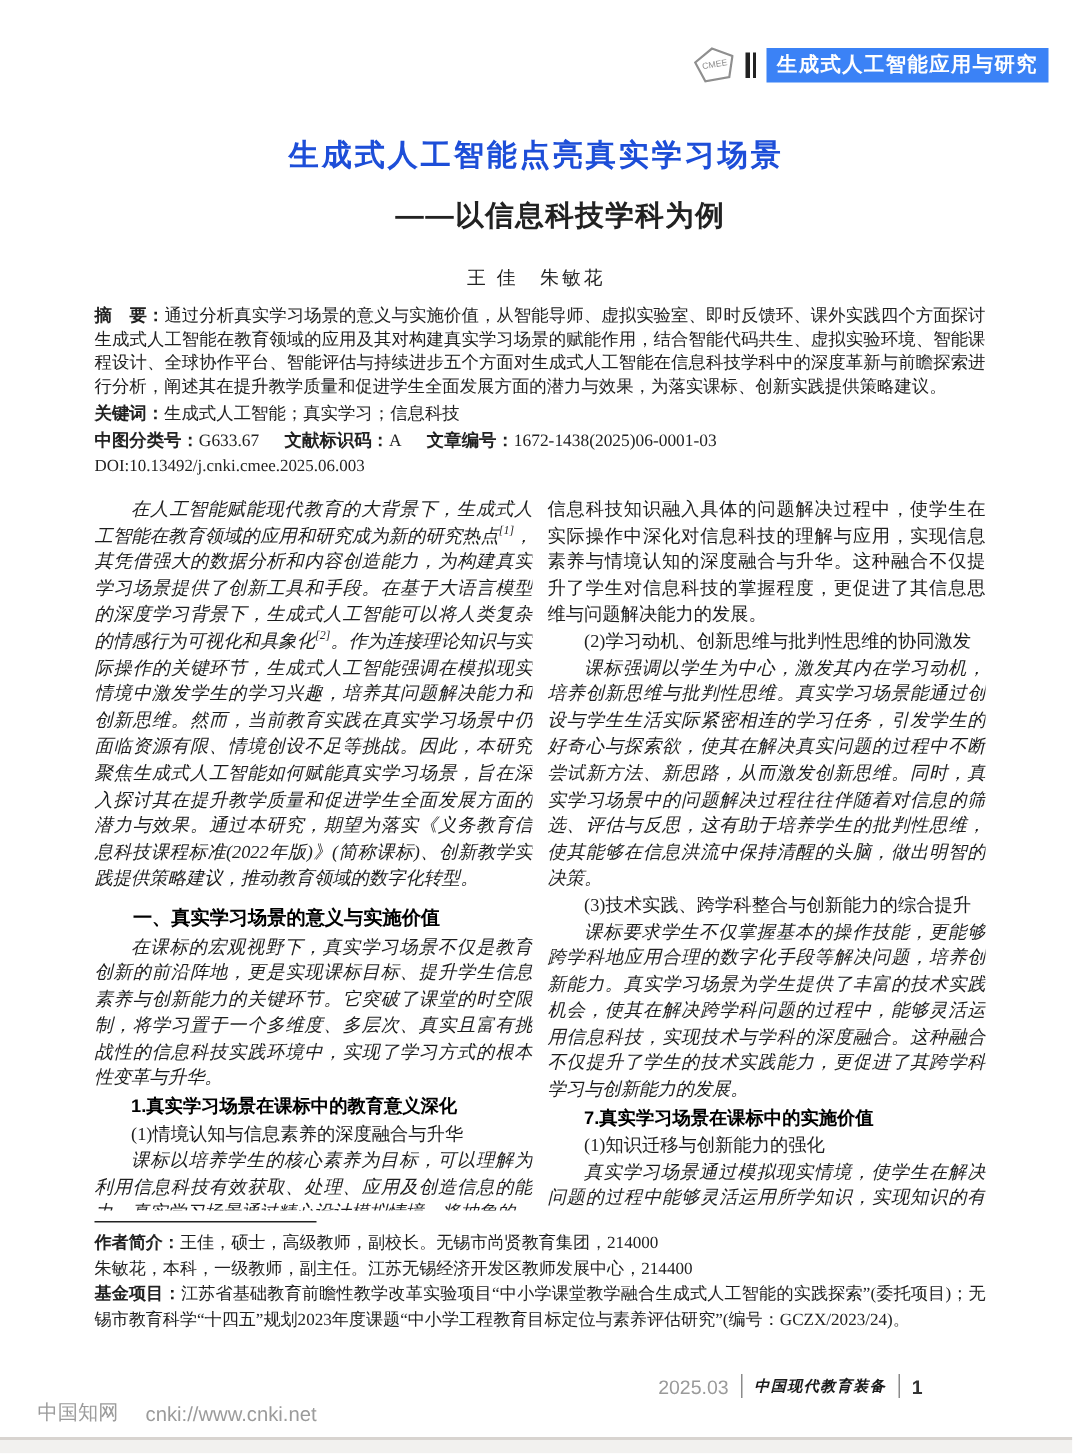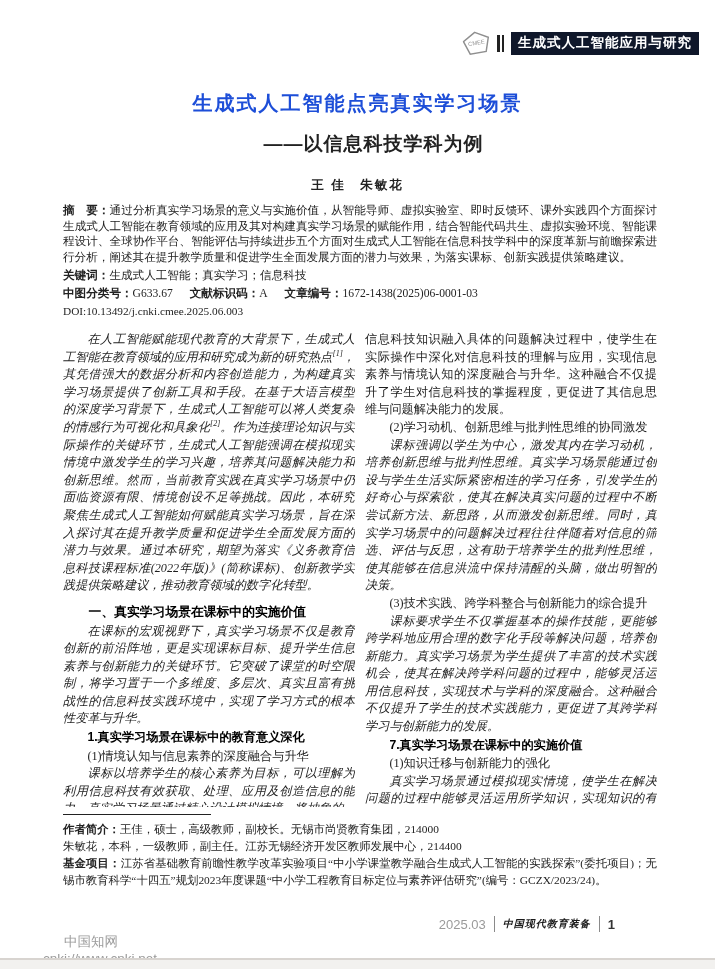--- a/index.html
+++ b/index.html
@@ -4,33 +4,33 @@
 <style>
   html,body{margin:0;padding:0;background:#fff;}
   .page{position:relative;width:715px;height:969px;background:#ffffff;overflow:hidden;
         font-family:"Liberation Serif","DejaVu Serif",serif;color:#1c1c1c;}
 
   
   .jheader{position:absolute;top:31px;right:16px;display:flex;align-items:center;}
   .jlogo{width:27px;height:24px;margin-right:7px;transform:rotate(-10deg);}
   .dbar{display:flex;margin-right:5px;}
   .dbar span{display:block;width:2.5px;height:17px;background:#222;margin-right:2px;}
-  .jbadge{background:#0f172a;color:#fff;font-family:"Liberation Sans","DejaVu Sans",sans-serif;
+  .jbadge{background:#3b82f6;color:#fff;font-family:"Liberation Sans","DejaVu Sans",sans-serif;
           font-weight:bold;font-size:13.5px;letter-spacing:1px;padding:2px 7px 3px;}
 
   
   .title{position:absolute;top:90px;left:0;width:715px;text-align:center;
          font-family:"Liberation Sans","DejaVu Sans",sans-serif;font-weight:bold;
          font-size:20px;letter-spacing:2px;color:#1d4ed8;}
   .subtitle{position:absolute;top:131px;left:16px;width:715px;text-align:center;
             font-family:"Liberation Sans","DejaVu Sans",sans-serif;font-weight:600;
             font-size:19px;letter-spacing:1px;color:#222;}
   .authors{position:absolute;top:177px;left:0;width:715px;text-align:center;
            font-family:"Liberation Sans","DejaVu Sans",sans-serif;
-           font-size:12.5px;letter-spacing:2px;color:#222;font-weight:bold;}
+           font-size:12.5px;letter-spacing:2px;color:#222;}
 
   
   .meta{position:absolute;top:203px;left:63px;width:594px;font-size:11.6px;line-height:15.6px;
         text-align:justify;color:#222;}
   .meta b{font-family:Liberation Serif, serif;font-weight:bold;}
   .meta-line{margin-top:2.5px;}
   .meta-gap{display:inline-block;width:14px;}
   .doi-line{margin-top:2.5px;font-size:11.3px;}
 
   
@@ -53,21 +53,21 @@
   .fn-line b{font-family:"Liberation Sans","DejaVu Sans",sans-serif;font-weight:bold;}
 
   
   .footer-right{position:absolute;top:916px;right:100px;display:flex;align-items:center;
                 font-size:13px;}
   .f-issue{color:#9a9a9a;font-family:"Liberation Sans","DejaVu Sans",sans-serif;}
   .f-bar{width:1px;height:16px;background:#8a8a8a;margin:0 8px;}
   .f-journal{font-style:italic;font-weight:bold;color:#1a1a1a;font-size:10px;letter-spacing:1px;}
   .f-page{font-family:"Liberation Sans","DejaVu Sans",sans-serif;font-weight:bold;color:#333;}
   .footer-left{position:absolute;top:933px;left:25px;display:flex;align-items:center;
-               font-size:13.5px;color:#9b9b9b;font-family:"Liberation Sans","DejaVu Sans",sans-serif;flex-direction:column;}
+               font-size:13.5px;color:#9b9b9b;font-family:"Liberation Sans","DejaVu Sans",sans-serif;}
   .cnki-url{margin-left:18px;color:#9b9b9b;text-decoration:none;}
 
   
   .bottom-strip{position:absolute;left:0;bottom:0;width:715px;height:11px;
                 background:linear-gradient(#d8d4d0 0 2px,#f2f1ef 2px 100%);}
 </style>
 </head>
 <body>
 
 <div class="page">
@@ -95,21 +95,21 @@
       <b>中图分类号：</b><span>G633.67</span><span class="meta-gap"></span>
       <b>文献标识码：</b><span>A</span><span class="meta-gap"></span>
       <b>文章编号：</b><span>1672-1438(2025)06-0001-03</span>
     </div>
     <div class="doi-line">DOI:10.13492/j.cnki.cmee.2025.06.003</div>
   </div>
 
   <div class="cols">
     <div class="col" id="col-left">
         <div class="blk para">在人工智能赋能现代教育的大背景下，生成式人工智能在教育领域的应用和研究成为新的研究热点<sup>[1]</sup>，其凭借强大的数据分析和内容创造能力，为构建真实学习场景提供了创新工具和手段。在基于大语言模型的深度学习背景下，生成式人工智能可以将人类复杂的情感行为可视化和具象化<sup>[2]</sup>。作为连接理论知识与实际操作的关键环节，生成式人工智能强调在模拟现实情境中激发学生的学习兴趣，培养其问题解决能力和创新思维。然而，当前教育实践在真实学习场景中仍面临资源有限、情境创设不足等挑战。因此，本研究聚焦生成式人工智能如何赋能真实学习场景，旨在深入探讨其在提升教学质量和促进学生全面发展方面的潜力与效果。通过本研究，期望为落实《义务教育信息科技课程标准(2022年版)》(简称课标)、创新教学实践提供策略建议，推动教育领域的数字化转型。</div>
-        <div class="blk h2">一、真实学习场景在课标中的实施价值</div>
+        <div class="blk h2">一、真实学习场景的意义与实施价值</div>
         <div class="blk para">在课标的宏观视野下，真实学习场景不仅是教育创新的前沿阵地，更是实现课标目标、提升学生信息素养与创新能力的关键环节。它突破了课堂的时空限制，将学习置于一个多维度、多层次、真实且富有挑战性的信息科技实践环境中，实现了学习方式的根本性变革与升华。</div>
         <div class="blk h3">1.真实学习场景在课标中的教育意义深化</div>
         <div class="blk sub">(1)情境认知与信息素养的深度融合与升华</div>
         <div class="blk para">课标以培养学生的核心素养为目标，可以理解为利用信息科技有效获取、处理、应用及创造信息的能力。真实学习场景通过精心设计模拟情境，将抽象的</div>
       </div>
     <div class="col" id="col-right">
         <div class="blk cont">信息科技知识融入具体的问题解决过程中，使学生在实际操作中深化对信息科技的理解与应用，实现信息素养与情境认知的深度融合与升华。这种融合不仅提升了学生对信息科技的掌握程度，更促进了其信息思维与问题解决能力的发展。</div>
         <div class="blk sub">(2)学习动机、创新思维与批判性思维的协同激发</div>
         <div class="blk para">课标强调以学生为中心，激发其内在学习动机，培养创新思维与批判性思维。真实学习场景能通过创设与学生生活实际紧密相连的学习任务，引发学生的好奇心与探索欲，使其在解决真实问题的过程中不断尝试新方法、新思路，从而激发创新思维。同时，真实学习场景中的问题解决过程往往伴随着对信息的筛选、评估与反思，这有助于培养学生的批判性思维，使其能够在信息洪流中保持清醒的头脑，做出明智的决策。</div>
         <div class="blk sub">(3)技术实践、跨学科整合与创新能力的综合提升</div>

